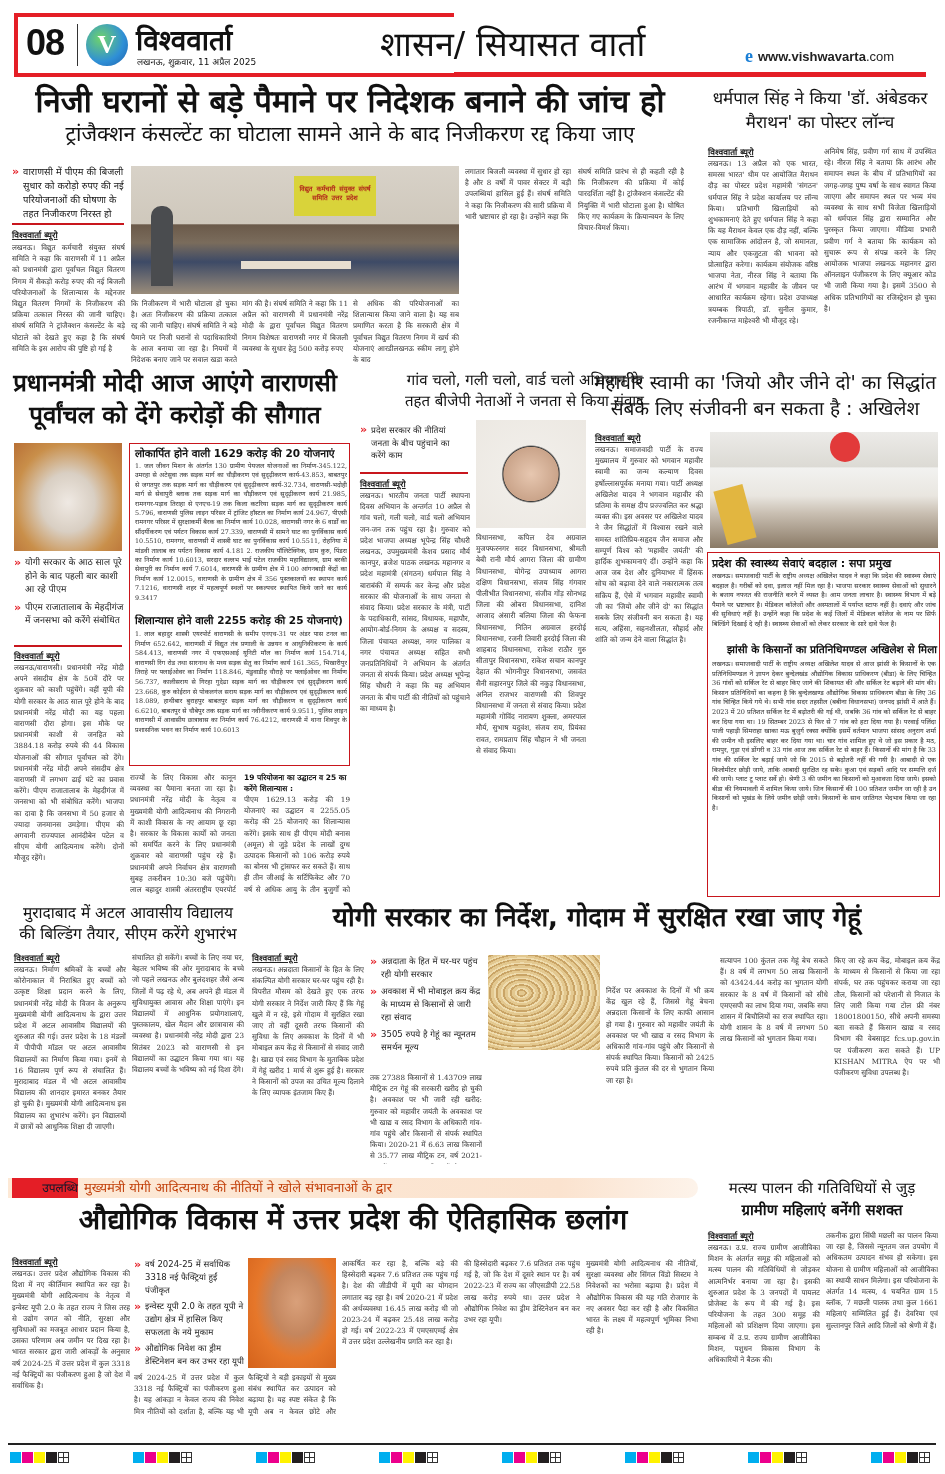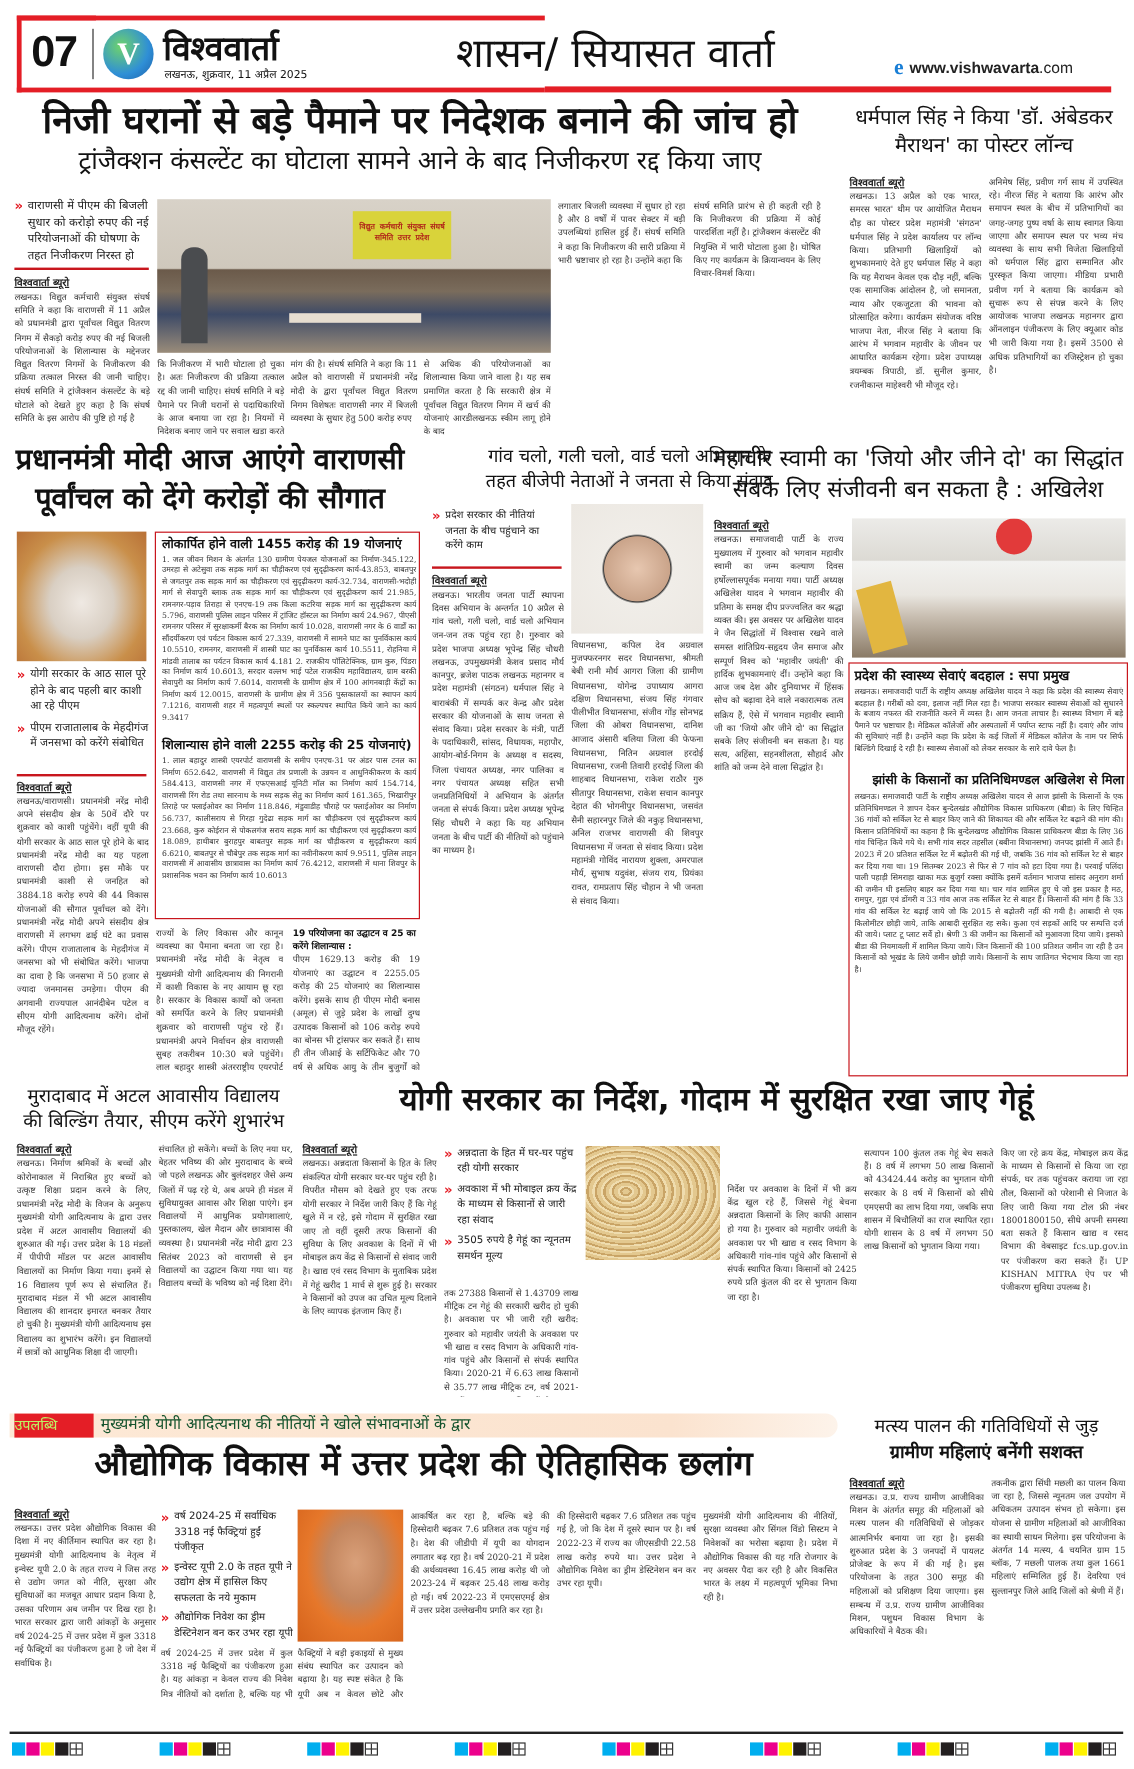--- a/index.html
+++ b/index.html
@@ -27,21 +27,21 @@
   .bullet { font-size: 10px; line-height: 15px; color: #222; display: flex; gap: 4px; }
   .bullet .chev { color: #e41e26; font-weight: bold; font-size: 11px; flex: 0 0 auto; }
   .rule-red { height: 2px; background: #c8161d; }
   .photo { background: #888; overflow: hidden; font-family: Liberation Mono, monospace; }
   .box-red { border: 1.5px solid #c8161d; }
 </style>
 </head>
 <body>
 
 <div class="abs masthead-box"></div>
-<div class="abs page-no">07</div>
+<div class="abs page-no">08</div>
 <div class="abs mast-sep"></div>
 <div class="abs logo">
     <span>V</span>
   </div>
 <div class="abs brand">विश्ववार्ता</div>
 <div class="abs dateline">लखनऊ,    शुक्रवार, 11 अप्रैल 2025</div>
 <div class="abs section-title">शासन/ सियासत वार्ता</div>
 <div class="abs web">
   <span class="e">e</span>
   <span>www.vishwavarta</span>
@@ -88,21 +88,21 @@
   <div class="bullet" style="font-size:9px;line-height:13.5px;">
       <span class="chev">»</span>
       <span>पीएम राजातालाब के मेहदीगंज में जनसभा को करेंगे संबोधित</span>
     </div>
 </div>
 <div class="abs rule-red" style="left:14px;top:645px;width:108px;"></div>
 <div class="abs byline" style="left:14px;top:650px;">विश्ववार्ता ब्यूरो</div>
 <div class="abs body-text" style="left:14px;top:662px;width:110px;height:232px;">लखनऊ/वाराणसी। प्रधानमंत्री नरेंद्र मोदी अपने संसदीय क्षेत्र के 50वें दौरे पर शुक्रवार को काशी पहुंचेंगे। वहीं यूपी की योगी सरकार के आठ साल पूरे होने के बाद प्रधानमंत्री नरेंद्र मोदी का यह पहला वाराणसी दौरा होगा। इस मौके पर प्रधानमंत्री काशी से जनहित को 3884.18 करोड़ रुपये की 44 विकास योजनाओं की सौगात पूर्वांचल को देंगे। प्रधानमंत्री नरेंद्र मोदी अपने संसदीय क्षेत्र वाराणसी में लगभग ढाई घंटे का प्रवास करेंगे। पीएम राजातालाब के मेहदीगंज में जनसभा को भी संबोधित करेंगे। भाजपा का दावा है कि जनसभा में 50 हजार से ज्यादा जनमानस उमड़ेगा। पीएम की अगवानी राज्यपाल आनंदीबेन पटेल व सीएम योगी आदित्यनाथ करेंगे। दोनों मौजूद रहेंगे।</div>
 
 <div class="abs box-red" style="left:129px;top:443px;width:221px;height:323px;"></div>
-<div class="abs" style="left:135px;top:446px;width:212px;font-size:10.5px;font-weight:bold;">लोकार्पित होने वाली 1455 करोड़ की 19 योजनाएं</div>
+<div class="abs" style="left:135px;top:446px;width:212px;font-size:10.5px;font-weight:bold;">लोकार्पित होने वाली 1629 करोड़ की 20 योजनाएं</div>
 <div class="abs body-text" style="left:135px;top:462px;width:212px;height:150px;font-size:6.4px;line-height:9.4px;">1. जल जीवन मिशन के अंतर्गत 130 ग्रामीण पेयजल योजनाओं का निर्माण-345.122, उमरहा से अटेसुवा तक सड़क मार्ग का चौड़ीकरण एवं सुदृढ़ीकरण कार्य-43.853, बाबतपुर से जगतपुर तक सड़क मार्ग का चौड़ीकरण एवं सुदृढ़ीकरण कार्य-32.734, वाराणसी-भदोही मार्ग से सेवापुरी ब्लाक तक सड़क मार्ग का चौड़ीकरण एवं सुदृढ़ीकरण कार्य 21.985, रामनगर-पड़ाव तिराहा से एनएच-19 तक किला कटरिया सड़क मार्ग का सुदृढ़ीकरण कार्य 5.796, वाराणसी पुलिस लाइन परिसर में ट्रांजिट हॉस्टल का निर्माण कार्य 24.967, पीएसी रामनगर परिसर में सुरक्षाकर्मी बैरक का निर्माण कार्य 10.028, वाराणसी नगर के 6 वार्डों का सौंदर्यीकरण एवं पर्यटन विकास कार्य 27.339, वाराणसी में सामने घाट का पुनर्विकास कार्य 10.5510, रामनगर, वाराणसी में शास्त्री घाट का पुनर्विकास कार्य 10.5511, रोहनिया में मांडवी तालाब का पर्यटन विकास कार्य 4.181 2. राजकीय पॉलिटेक्निक, ग्राम कुरु, पिंडरा का निर्माण कार्य 10.6013, सरदार वल्लभ भाई पटेल राजकीय महाविद्यालय, ग्राम बरकी सेवापुरी का निर्माण कार्य 7.6014, वाराणसी के ग्रामीण क्षेत्र में 100 आंगनबाड़ी केंद्रों का निर्माण कार्य 12.0015, वाराणसी के ग्रामीण क्षेत्र में 356 पुस्तकालयों का स्थापन कार्य 7.1216, वाराणसी शहर में महत्वपूर्ण स्थलों पर स्कल्पचर स्थापित किये जाने का कार्य 9.3417</div>
 <div class="abs" style="left:135px;top:613px;width:212px;font-size:10.5px;font-weight:bold;">शिलान्यास होने वाली 2255 करोड़ की 25 योजनाएं)</div>
 <div class="abs body-text" style="left:135px;top:630px;width:212px;height:130px;font-size:6.4px;line-height:9.6px;">1. लाल बहादुर शास्त्री एयरपोर्ट वाराणसी के समीप एनएच-31 पर अंडर पास टनल का निर्माण 652.642, वाराणसी में विद्युत तंत्र प्रणाली के उन्नयन व आधुनिकीकरण के कार्य 584.413, वाराणसी नगर में एफएसआई यूनिटी मॉल का निर्माण कार्य 154.714, वाराणसी रिंग रोड तथा सारनाथ के मध्य सड़क सेतु का निर्माण कार्य 161.365, भिखारीपुर तिराहे पर फ्लाईओवर का निर्माण 118.846, मंडुवाडीह चौराहे पर फ्लाईओवर का निर्माण 56.737, कालीसराय से गिरहा गुदेढा सड़क मार्ग का चौड़ीकरण एवं सुदृढ़ीकरण कार्य 23.668, कुरु कोईरान से पोकलगंज सराय सड़क मार्ग का चौड़ीकरण एवं सुदृढ़ीकरण कार्य 18.089, हाथीबार बुराहपुर बाबतपुर सड़क मार्ग का चौड़ीकरण व सुदृढ़ीकरण कार्य 6.6210, बाबतपुर से चौबेपुर तक सड़क मार्ग का नवीनीकरण कार्य 9.9511, पुलिस लाइन वाराणसी में आवासीय छात्रावास का निर्माण कार्य 76.4212, वाराणसी में थाना शिवपुर के प्रशासनिक भवन का निर्माण कार्य 10.6013</div>
 
 <div class="abs body-text" style="left:130px;top:772px;width:106px;height:122px;">राज्यों के लिए विकास और कानून व्यवस्था का पैमाना बनता जा रहा है। प्रधानमंत्री नरेंद्र मोदी के नेतृत्व व मुख्यमंत्री योगी आदित्यनाथ की निगरानी में काशी विकास के नए आयाम छू रहा है। सरकार के विकास कार्यों को जनता को समर्पित करने के लिए प्रधानमंत्री शुक्रवार को वाराणसी पहुंच रहे हैं। प्रधानमंत्री अपने निर्वाचन क्षेत्र वाराणसी सुबह तकरीबन 10:30 बजे पहुंचेंगे। लाल बहादुर शास्त्री अंतरराष्ट्रीय एयरपोर्ट से ही हेलीकाप्टर द्वारा मेहदीगंज के लिए उड़ान भरेंगे।</div>
 <div class="abs" style="left:244px;top:772px;width:106px;font-size:7.5px;font-weight:bold;line-height:11px;">19 परियोजना का उद्घाटन व 25 का करेंगे शिलान्यास :</div>
 <div class="abs body-text" style="left:244px;top:794px;width:106px;height:100px;">पीएम 1629.13 करोड़ की 19 योजनाएं का उद्घाटन व 2255.05 करोड़ की 25 योजनाएं का शिलान्यास करेंगे। इसके साथ ही पीएम मोदी बनास (अमूल) से जुड़े प्रदेश के लाखों दुग्ध उत्पादक किसानों को 106 करोड़ रुपये का बोनस भी ट्रांसफर कर सकते हैं। साथ ही तीन जीआई के सर्टिफिकेट और 70 वर्ष से अधिक आयु के तीन बुजुर्गों को आयुष्मान कार्ड देने का कार्यक्रम प्रस्तावित है।</div>
 
 <div class="abs hl" style="left:352px;top:372px;width:345px;font-size:15px;font-weight:normal;">गांव चलो, गली चलो, वार्ड चलो अभियान के</div>
 <div class="abs hl" style="left:352px;top:393px;width:345px;font-size:15px;font-weight:normal;">तहत बीजेपी नेताओं ने जनता से किया संवाद</div>
@@ -153,22 +153,22 @@
       <span>3505 रुपये है गेहूं का न्यूनतम समर्थन मूल्य</span>
     </div>
 </div>
 <div class="abs body-text" style="left:370px;top:1072px;width:112px;height:92px;">तक 27388 किसानों से 1.43709 लाख मीट्रिक टन गेहूं की सरकारी खरीद हो चुकी है। अवकाश पर भी जारी रही खरीद: गुरुवार को महावीर जयंती के अवकाश पर भी खाद्य व रसद विभाग के अधिकारी गांव-गांव पहुंचे और किसानों से संपर्क स्थापित किया। 2020-21 में 6.63 लाख किसानों से 35.77 लाख मीट्रिक टन, वर्ष 2021-22 में 12.98 लाख किसानों से 56.41 लाख मीट्रिक टन गेहूं की खरीद की गई।</div>
 <div class="abs photo" style="left:488px;top:955px;width:112px;height:95px;background:repeating-radial-gradient(ellipse at 30% 40%,#e3c88f 0 3px,#c9a466 3px 5px,#efdcae 5px 7px);"></div>
 <div class="abs body-text" style="left:606px;top:955px;width:108px;height:209px;margin-top:30px;">निर्देश पर अवकाश के दिनों में भी क्रय केंद्र खुल रहे हैं, जिससे गेहूं बेचना अन्नदाता किसानों के लिए काफी आसान हो गया है। गुरुवार को महावीर जयंती के अवकाश पर भी खाद्य व रसद विभाग के अधिकारी गांव-गांव पहुंचे और किसानों से संपर्क स्थापित किया। किसानों को 2425 रुपये प्रति कुंतल की दर से भुगतान किया जा रहा है।</div>
 <div class="abs body-text" style="left:720px;top:955px;width:108px;height:209px;">सत्यापन 100 कुंतल तक गेहूं बेच सकते हैं। 8 वर्ष में लगभग 50 लाख किसानों को 43424.44 करोड़ का भुगतान योगी सरकार के 8 वर्ष में किसानों को सीधे एमएसपी का लाभ दिया गया, जबकि सपा शासन में बिचौलियों का राज स्थापित रहा। योगी शासन के 8 वर्ष में लगभग 50 लाख किसानों को भुगतान किया गया।</div>
 <div class="abs body-text" style="left:834px;top:955px;width:106px;height:209px;">किए जा रहे क्रय केंद्र, मोबाइल क्रय केंद्र के माध्यम से किसानों से किया जा रहा संपर्क, घर तक पहुंचकर कराया जा रहा तौल, किसानों को परेशानी से निजात के लिए जारी किया गया टोल फ्री नंबर 18001800150, सीधे अपनी समस्या बता सकते हैं किसान खाद्य व रसद विभाग की वेबसाइट fcs.up.gov.in पर पंजीकरण करा सकते हैं। UP KISHAN MITRA ऐप पर भी पंजीकरण सुविधा उपलब्ध है।</div>
 
 <div class="abs" style="left:8px;top:1178px;width:690px;height:20px;background:linear-gradient(90deg,#fde9d6,#fbe3cf 80%,#fdf3ea);border-radius:0 10px 10px 0;"></div>
-<div class="abs" style="left:12px;top:1178px;width:66px;height:20px;background:#e41e26;color:#bef264;font-size:12px;text-align:left;line-height:20px;">उपलब्धि</div>
-<div class="abs" style="left:84px;top:1179px;font-size:13px;line-height:18px;color:#14532d;">मुख्यमंत्री योगी आदित्यनाथ की नीतियों ने खोले संभावनाओं के द्वार</div>
+<div class="abs" style="left:12px;top:1178px;width:66px;height:20px;background:#e41e26;color:#0f172a;font-size:12px;text-align:right;line-height:20px;">उपलब्धि</div>
+<div class="abs" style="left:84px;top:1179px;font-size:13px;line-height:18px;color:#c2410c;">मुख्यमंत्री योगी आदित्यनाथ की नीतियों ने खोले संभावनाओं के द्वार</div>
 <div class="abs hl" style="left:8px;top:1204px;width:690px;font-size:28px;">औद्योगिक विकास में उत्तर प्रदेश की ऐतिहासिक छलांग</div>
 <div class="abs byline" style="left:12px;top:1256px;">विश्ववार्ता ब्यूरो</div>
 <div class="abs body-text" style="left:12px;top:1268px;width:118px;height:148px;">लखनऊ। उत्तर प्रदेश औद्योगिक विकास की दिशा में नए कीर्तिमान स्थापित कर रहा है। मुख्यमंत्री योगी आदित्यनाथ के नेतृत्व में इन्वेस्ट यूपी 2.0 के तहत राज्य ने जिस तरह से उद्योग जगत को नीति, सुरक्षा और सुविधाओं का मजबूत आधार प्रदान किया है, उसका परिणाम अब जमीन पर दिख रहा है। भारत सरकार द्वारा जारी आंकड़ों के अनुसार वर्ष 2024-25 में उत्तर प्रदेश में कुल 3318 नई फैक्ट्रियों का पंजीकरण हुआ है जो देश में सर्वाधिक है।</div>
 <div class="abs" style="left:134px;top:1258px;width:110px;">
   <div class="bullet" style="font-size:8.5px;line-height:13px;margin-bottom:3px;">
       <span class="chev">»</span>
       <span>वर्ष 2024-25 में सर्वाधिक 3318 नई फैक्ट्रियां हुईं पंजीकृत</span>
     </div>
   <div class="bullet" style="font-size:8.5px;line-height:13px;margin-bottom:3px;">
       <span class="chev">»</span>

